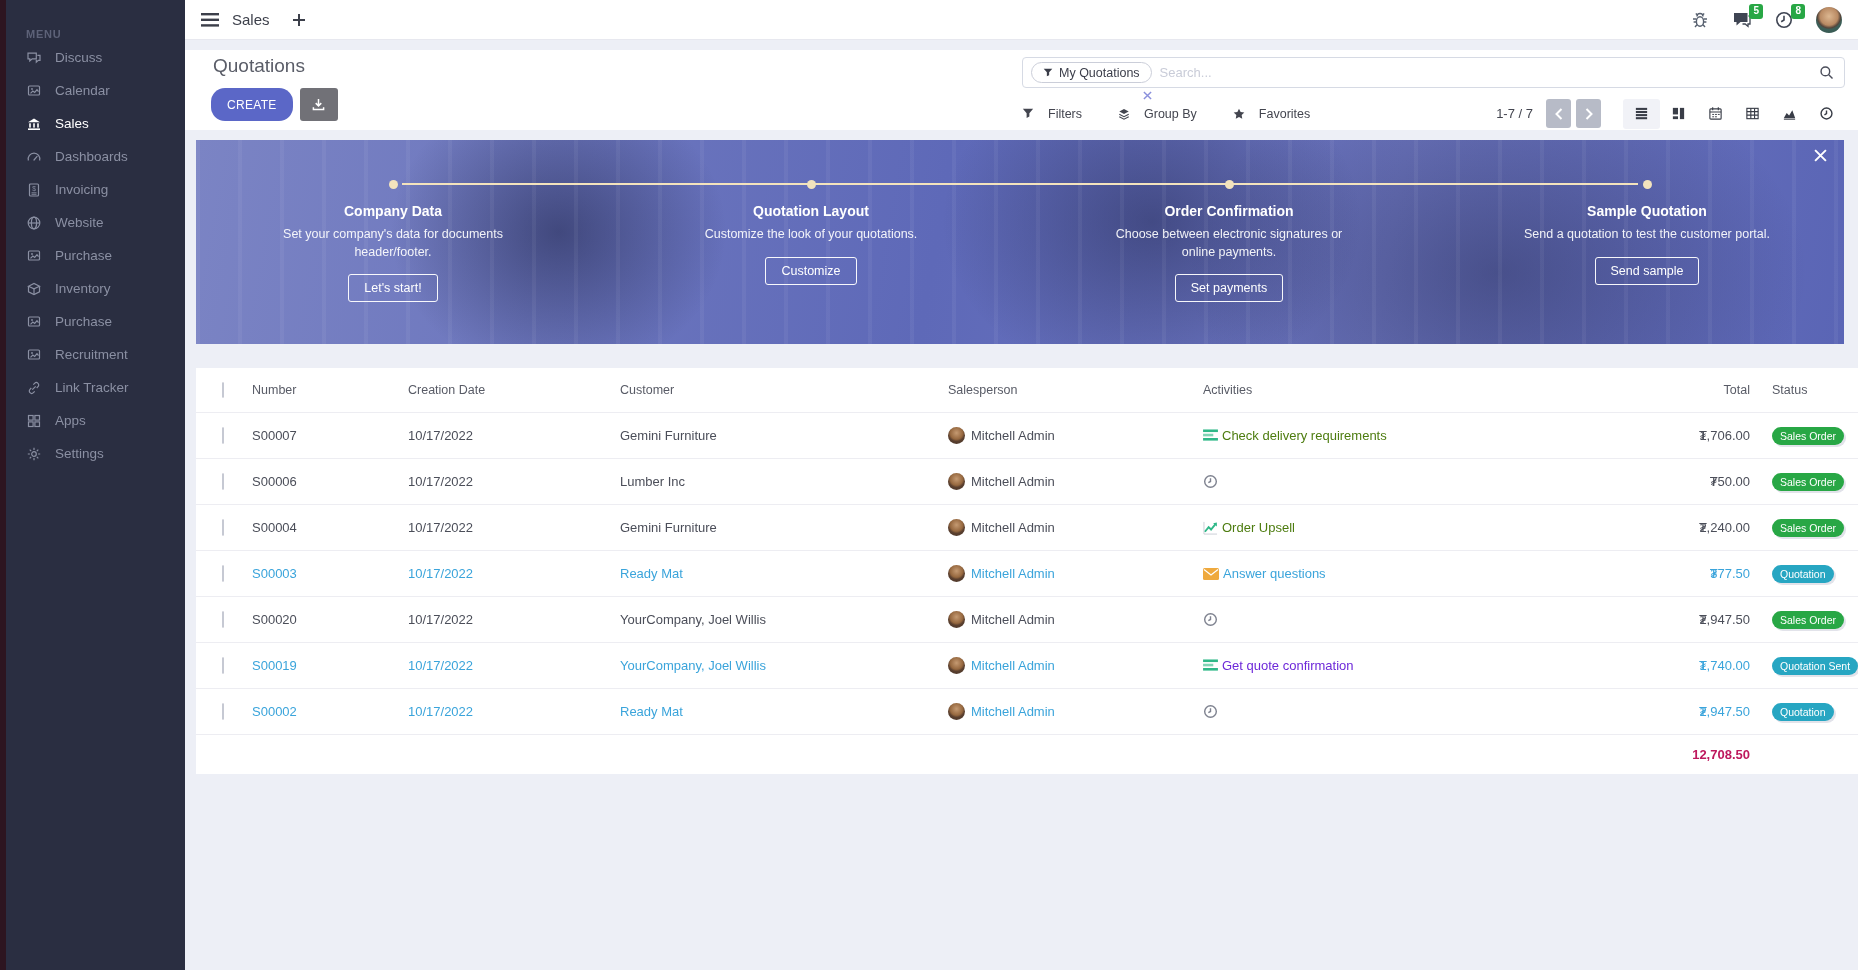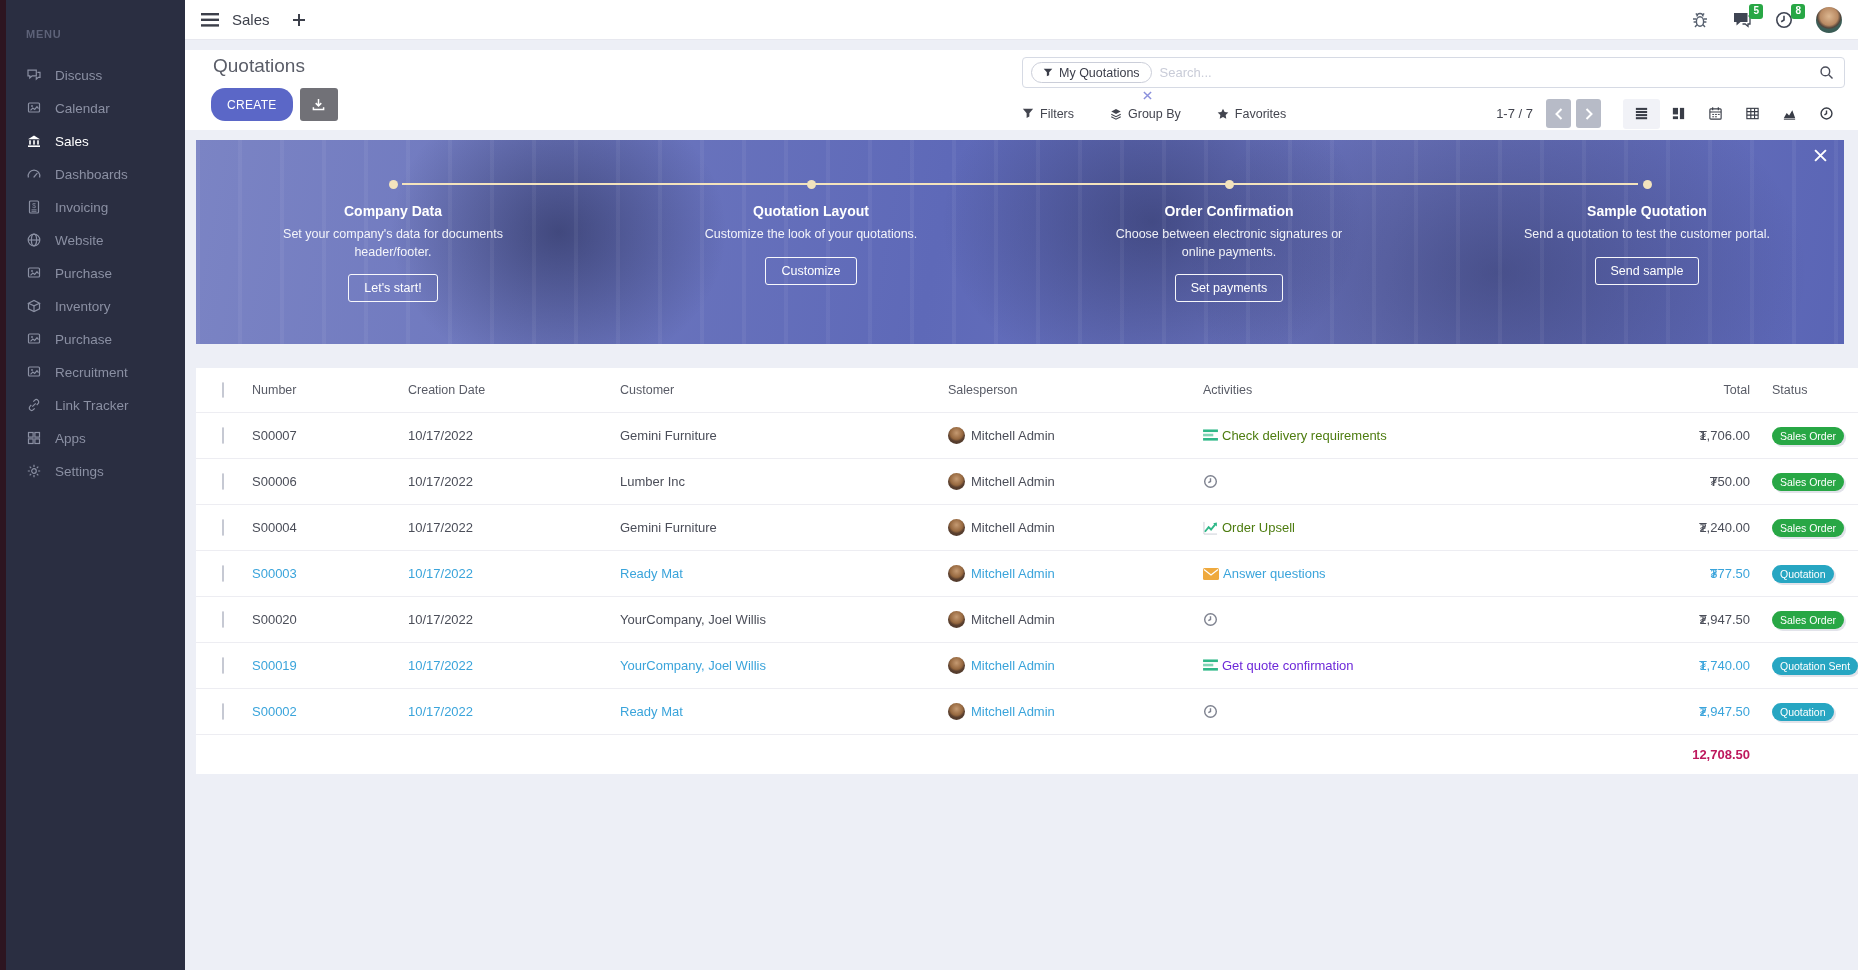--- a/index.html
+++ b/index.html
@@ -9,21 +9,21 @@
 
   
   .edge { position:absolute; left:0; top:0; width:6px; height:100%; background:#2d1520; }
 
   
   .sidebar { position:absolute; left:6px; top:0; width:179px; height:100%; background:#2a2e41; }
   .logo { display:flex; align-items:center; gap:10px; padding:22px 0 8px 20px; }
   .logo-mark { width:38px; height:26px; }
   .logo-text { color:#fff; font-size:27px; font-weight:bold; letter-spacing:1px; }
   .menu-label { padding:28px 0 10px 20px; color:#5d6278; font-size:11px; font-weight:bold; letter-spacing:.8px; }
-  .nav-item { display:flex; align-items:flex-end; gap:13px; height:33px; padding-left:20px; color:#8b90a3; font-size:13.5px; cursor:pointer; }
+  .nav-item { display:flex; align-items:flex-start; gap:13px; height:33px; padding-left:20px; color:#8b90a3; font-size:13.5px; cursor:pointer; }
   .nav-item .nicon { width:16px; height:16px; display:inline-flex; }
   .nav-item.active { color:#ffffff; }
   .nav-item svg { width:16px; height:16px; }
 
   
   .topbar { position:absolute; left:185px; top:0; right:0; height:40px; background:#fff; border-bottom:1px solid #e7e8ef; display:flex; align-items:center; padding:0 16px; }
   .tb-burger { width:18px; height:14px; display:inline-flex; cursor:pointer; }
   .tb-title { margin-left:13px; font-size:15px; color:#3c3f4a; }
   .tb-plus { margin-left:22px; width:14px; height:14px; cursor:pointer; color:#3c3f4a; }
   .tb-right { margin-left:auto; display:flex; align-items:center; gap:22px; }
@@ -38,21 +38,21 @@
   .h-buttons { position:absolute; left:26px; top:38px; display:flex; gap:7px; }
   .btn-create { background:#5b67c7; color:#fff; border:none; border-radius:14px; font-size:12px; letter-spacing:.3px; padding:0 16px; height:33px; cursor:pointer; font-family:inherit; }
   .btn-export { background:#717177; color:#fff; border:none; border-radius:3px; width:38px; height:33px; cursor:pointer; display:flex; align-items:center; justify-content:center; }
   .searchbox { position:absolute; right:13px; top:7px; width:823px; height:31px; background:#fff; border:1px solid #d6dae4; border-radius:4px; display:flex; align-items:center; padding:0 10px 0 8px; }
   .facet { display:flex; align-items:center; gap:6px; border:1px solid #cbced9; border-radius:11px; height:21px; padding:0 11px; font-size:12.5px; color:#3a3d49; background:#fff; cursor:pointer; white-space:nowrap; }
   .facet-x { position:absolute; left:120px; top:33px; width:9px; height:9px; color:#8a90dc; cursor:pointer; }
   .search-input { border:none; outline:none; flex:1; margin-left:8px; font-size:13px; color:#3a3d49; font-family:inherit; }
   .search-input::placeholder { color:#c9ccd8; }
   .search-glass { width:15px; height:15px; color:#4a4d5a; cursor:pointer; }
   .hcontrols { position:absolute; right:13px; top:47px; width:823px; height:33px; display:flex; align-items:center; }
-  .hc-item { display:flex; align-items:center; gap:6px; font-size:12.5px; color:#43454f; margin-right:36px; cursor:pointer; }
+  .hc-item { display:flex; align-items:center; gap:14px; font-size:12.5px; color:#43454f; margin-right:36px; cursor:pointer; }
   .hc-item svg { width:12px; height:12px; }
   .pager { margin-left:auto; display:flex; align-items:center; gap:5px; }
   .pager-text { font-size:13px; color:#43454f; margin-right:8px; }
   .pg-btn { width:25px; height:29px; background:#b7bbc7; border:none; border-radius:3px; color:#fff; cursor:pointer; display:flex; align-items:center; justify-content:center; }
   .views { display:flex; align-items:center; margin-left:22px; }
   .view-btn { width:37px; height:30px; display:flex; align-items:center; justify-content:center; color:#393d47; cursor:pointer; border-radius:3px; }
   .view-btn.active { background:#f1f2f7; }
   .view-btn svg { width:15px; height:15px; }
 
   

